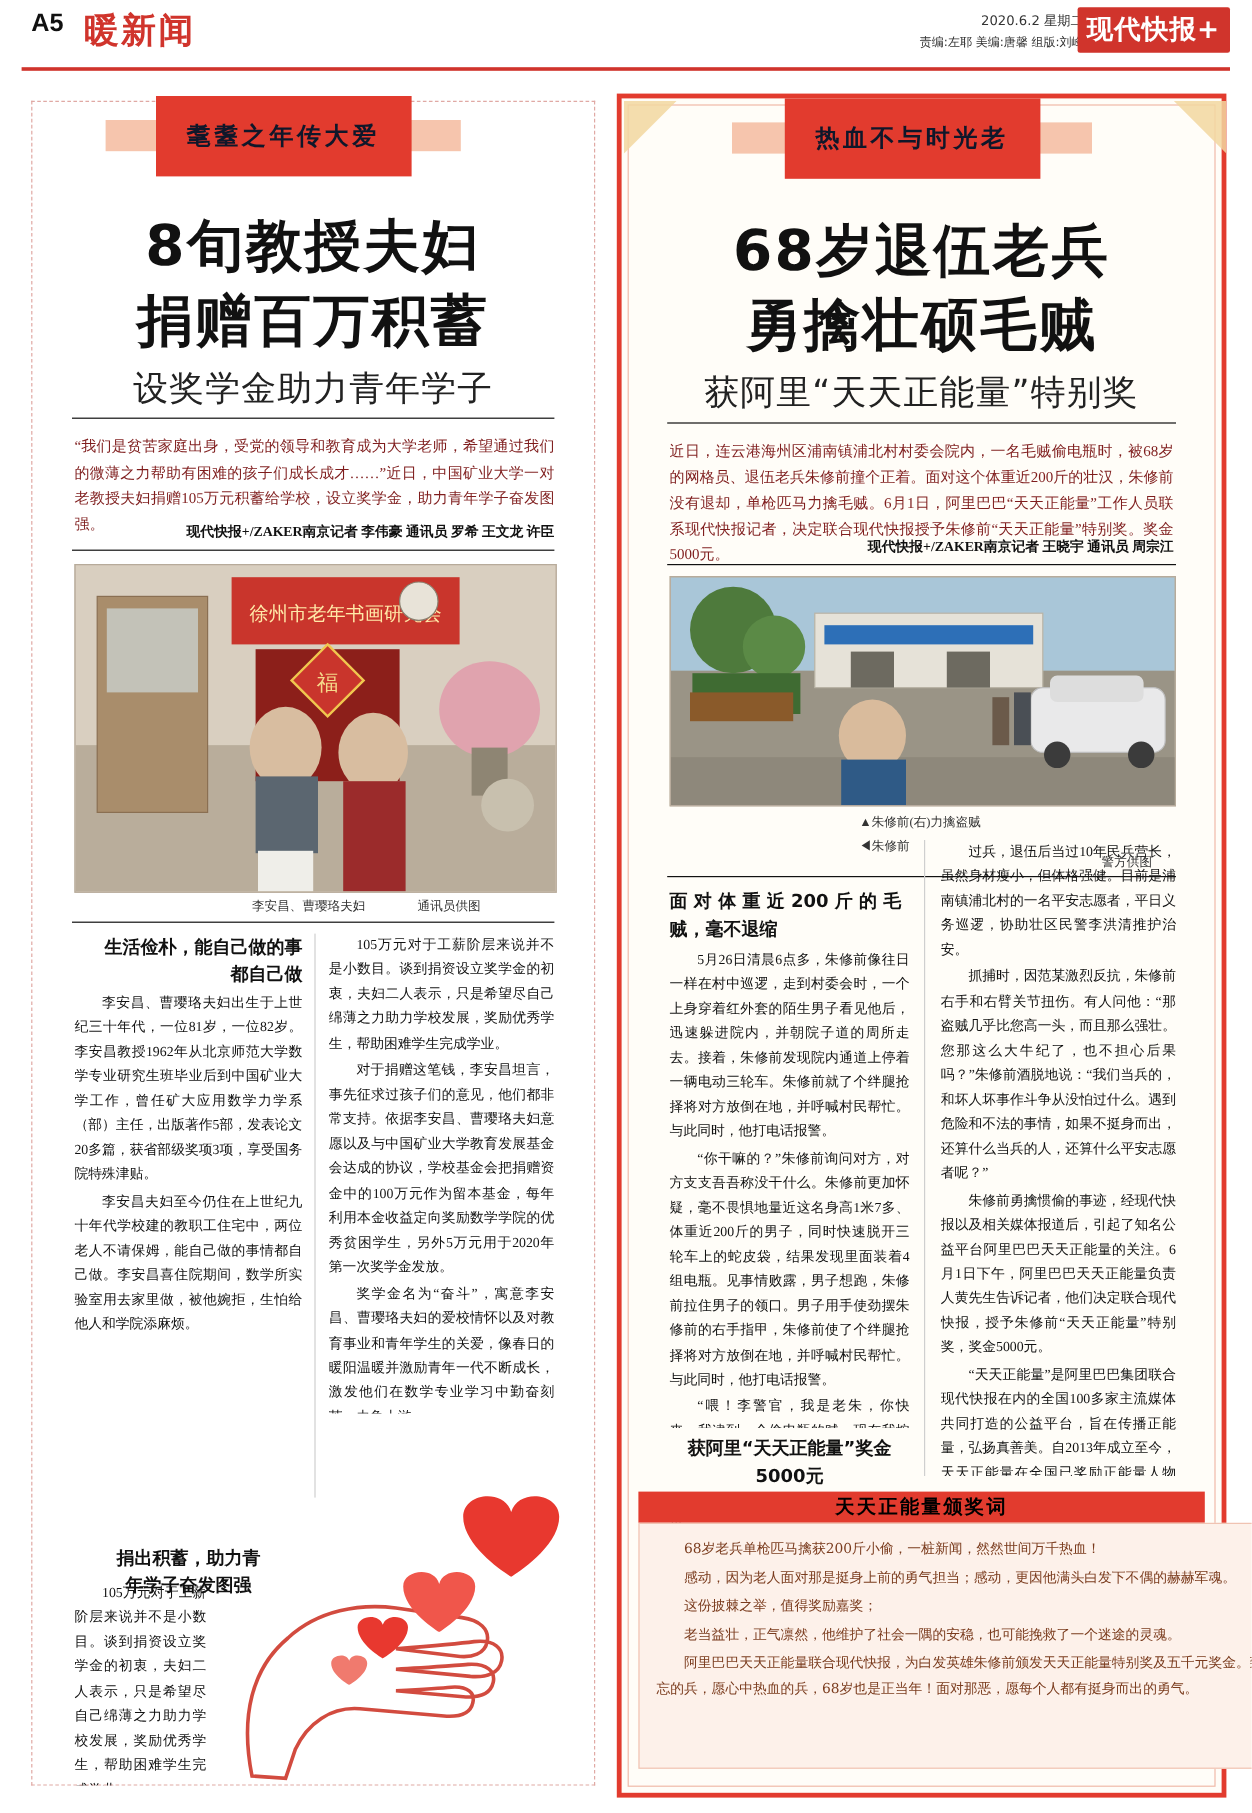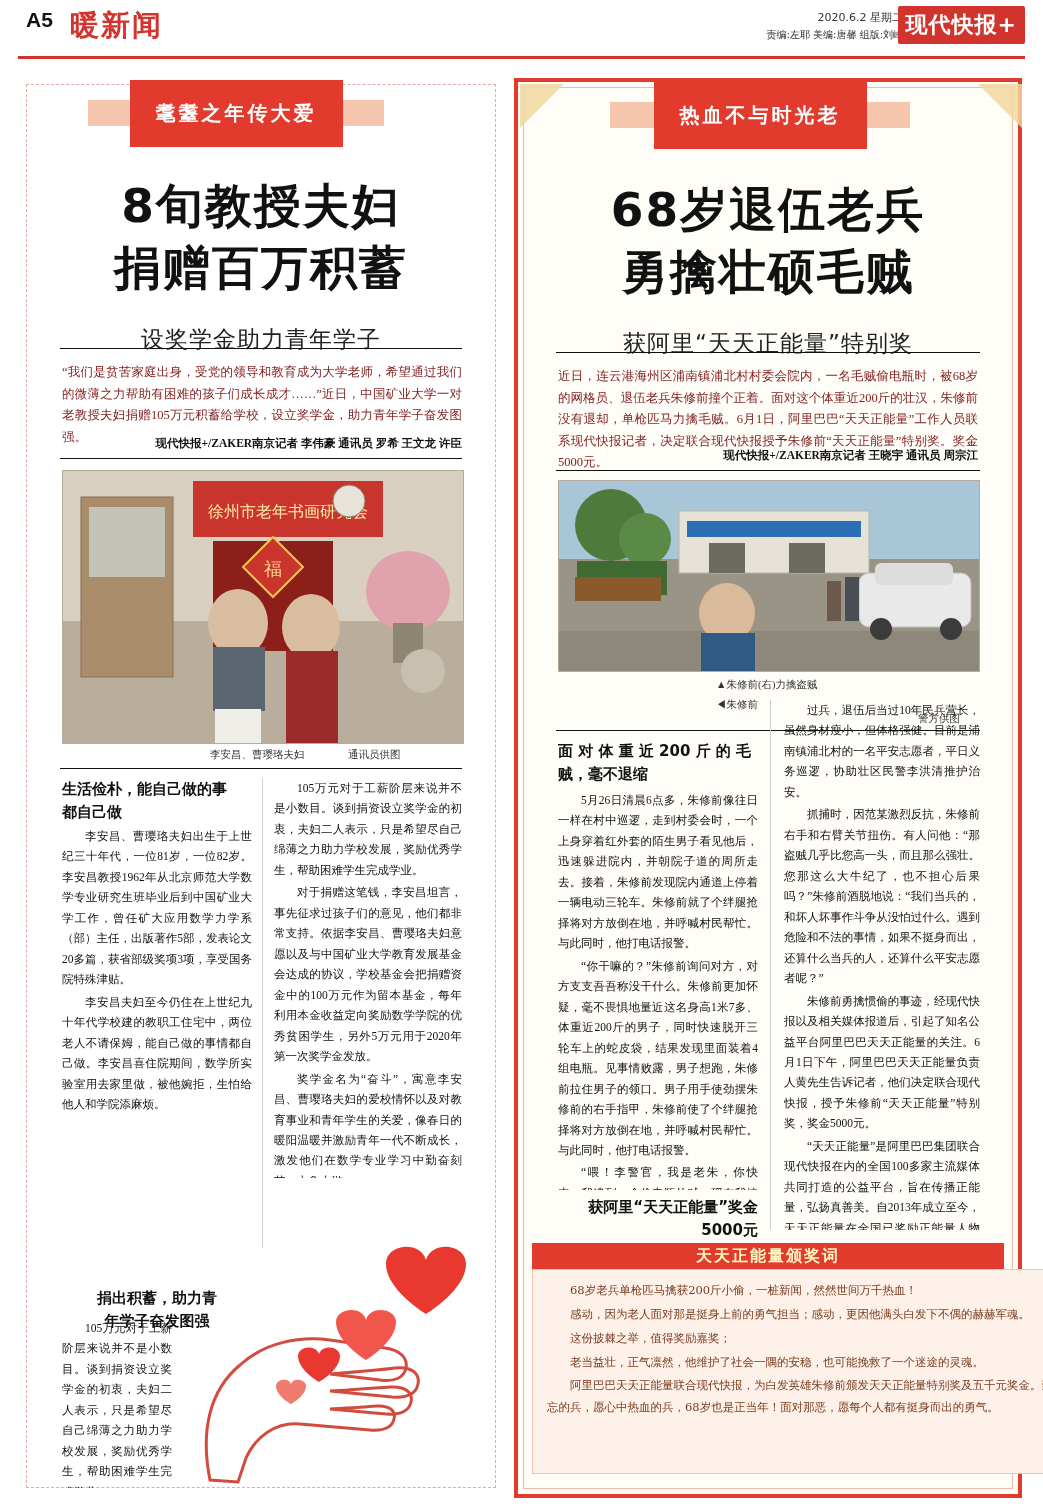--- a/index.html
+++ b/index.html
@@ -75,39 +75,39 @@
   .ribbon{
     position:absolute;height:34px;
     display:flex;align-items:center;justify-content:center;
   }
   .ribbon .tape{
     position:absolute;left:0;top:4px;width:100%;height:26px;
     background:#f6c5ad;
   }
   .ribbon .core{
     position:relative;z-index:2;
-    background:#e23b2e;color:#ffffff;
+    background:#e23b2e;color:#0f172a;
     font-family:"DejaVu Sans",sans-serif;
     font-size:20px;font-weight:bold;letter-spacing:3px;
     padding:20px 26px;
   }
   .rib-left{left:88px;top:96px;width:296px;}
   .rib-right{left:112px;top:96px;width:300px;}
 
   .headline{
     position:absolute;width:100%;text-align:center;
     font-family:"DejaVu Sans",sans-serif;
     font-weight:bold;color:#111;
     line-height:1.18;
   }
   .hl-l1{font-size:47px;letter-spacing:2px;}
   .subhead{
     position:absolute;width:100%;text-align:center;
     font-family:"DejaVu Sans",sans-serif;
-    font-size:23px;color:#222;letter-spacing:1px;margin-top:20px;
+    font-size:29px;color:#222;letter-spacing:1px;
   }
 
   .lead{
     position:absolute;
     font-size:12.5px;line-height:1.72;text-align:justify;
     color:#7f1d1d;
   }
   .byline{
     position:absolute;font-size:11.5px;font-weight:bold;text-align:right;color:#111;
   }
@@ -118,31 +118,31 @@
   }
   .cap{
     position:absolute;font-size:10.5px;color:#333;
   }
 
   .hsep{position:absolute;background:#111;height:1px;}
   .vsep{position:absolute;background:#cfcfcf;width:1px;}
 
   .sub-title{
     position:absolute;font-family:"DejaVu Sans",sans-serif;
-    font-weight:bold;font-size:15px;color:#111;line-height:1.5;text-align:left;
+    font-weight:bold;font-size:15px;color:#111;line-height:1.5;text-align:right;
   }
   .col{
     position:absolute;font-size:11.5px;line-height:1.78;
     text-align:justify;color:#111;
   }
   .col p{margin:0 0 2px 0;text-indent:2em;}
 
   .award-bar{
     position:absolute;left:532px;top:1243px;width:472px;height:26px;
-    background:#e23b2e;color:#fef9c3;text-align:center;
+    background:#e23b2e;color:#000000;text-align:center;
     font-family:"DejaVu Sans",sans-serif;font-size:16px;font-weight:bold;
     letter-spacing:2px;line-height:26px;
   }
   .award-box{
     position:absolute;left:532px;top:1269px;width:559px;height:205px;
     background:#fdf1ea;border:1px solid #f0c3b2;box-sizing:border-box;
     padding:10px 14px;
     font-family:"DejaVu Serif",serif;
     font-size:11.5px;line-height:1.9;color:#7a3b1d;
   }
@@ -317,21 +317,21 @@
 
   <div class="vsep" style="left:770px;top:700px;height:530px;"></div>
 
   <div class="col" style="left:558px;top:790px;width:200px;height:400px;overflow:hidden;">
     <p>5月26日清晨6点多，朱修前像往日一样在村中巡逻，走到村委会时，一个上身穿着红外套的陌生男子看见他后，迅速躲进院内，并朝院子道的周所走去。接着，朱修前发现院内通道上停着一辆电动三轮车。朱修前就了个绊腿抢择将对方放倒在地，并呼喊村民帮忙。与此同时，他打电话报警。</p>
     <p>“你干嘛的？”朱修前询问对方，对方支支吾吾称没干什么。朱修前更加怀疑，毫不畏惧地量近这名身高1米7多、体重近200斤的男子，同时快速脱开三轮车上的蛇皮袋，结果发现里面装着4组电瓶。见事情败露，男子想跑，朱修前拉住男子的领口。男子用手使劲摆朱修前的右手指甲，朱修前使了个绊腿抢择将对方放倒在地，并呼喊村民帮忙。与此同时，他打电话报警。</p>
     <p>“喂！李警官，我是老朱，你快来，我逮到一个偷电瓶的贼，现在我按在村委会了……”朱修前气喘吁吁地拨通了海州公安分局太平边防派出所民警李洪清的电话，请求支援。</p>
 
   </div>
 
-  <div class="sub-title" style="left:558px;top:1196px;width:200px;white-space:pre-line;text-align:right;">获阿里“天天正能量”奖金
+  <div class="sub-title" style="left:558px;top:1196px;width:200px;white-space:pre-line;text-align:center;">获阿里“天天正能量”奖金
 5000元</div>
 
   <div class="col" style="left:558px;top:1244px;width:200px;height:40px;overflow:hidden;">
     <p>经了解，朱修前是名老党员，曾经当</p>
   </div>
 
   <div class="col" style="left:784px;top:700px;width:196px;height:530px;overflow:hidden;">
     <p>过兵，退伍后当过10年民兵营长，虽然身材瘦小，但体格强健。目前是浦南镇浦北村的一名平安志愿者，平日义务巡逻，协助壮区民警李洪清推护治安。</p>
     <p>抓捕时，因范某激烈反抗，朱修前右手和右臂关节扭伤。有人问他：“那盗贼几乎比您高一头，而且那么强壮。您那这么大牛纪了，也不担心后果吗？”朱修前酒脱地说：“我们当兵的，和坏人坏事作斗争从没怕过什么。遇到危险和不法的事情，如果不挺身而出，还算什么当兵的人，还算什么平安志愿者呢？”</p>
     <p>朱修前勇擒惯偷的事迹，经现代快报以及相关媒体报道后，引起了知名公益平台阿里巴巴天天正能量的关注。6月1日下午，阿里巴巴天天正能量负责人黄先生告诉记者，他们决定联合现代快报，授予朱修前“天天正能量”特别奖，奖金5000元。</p>

